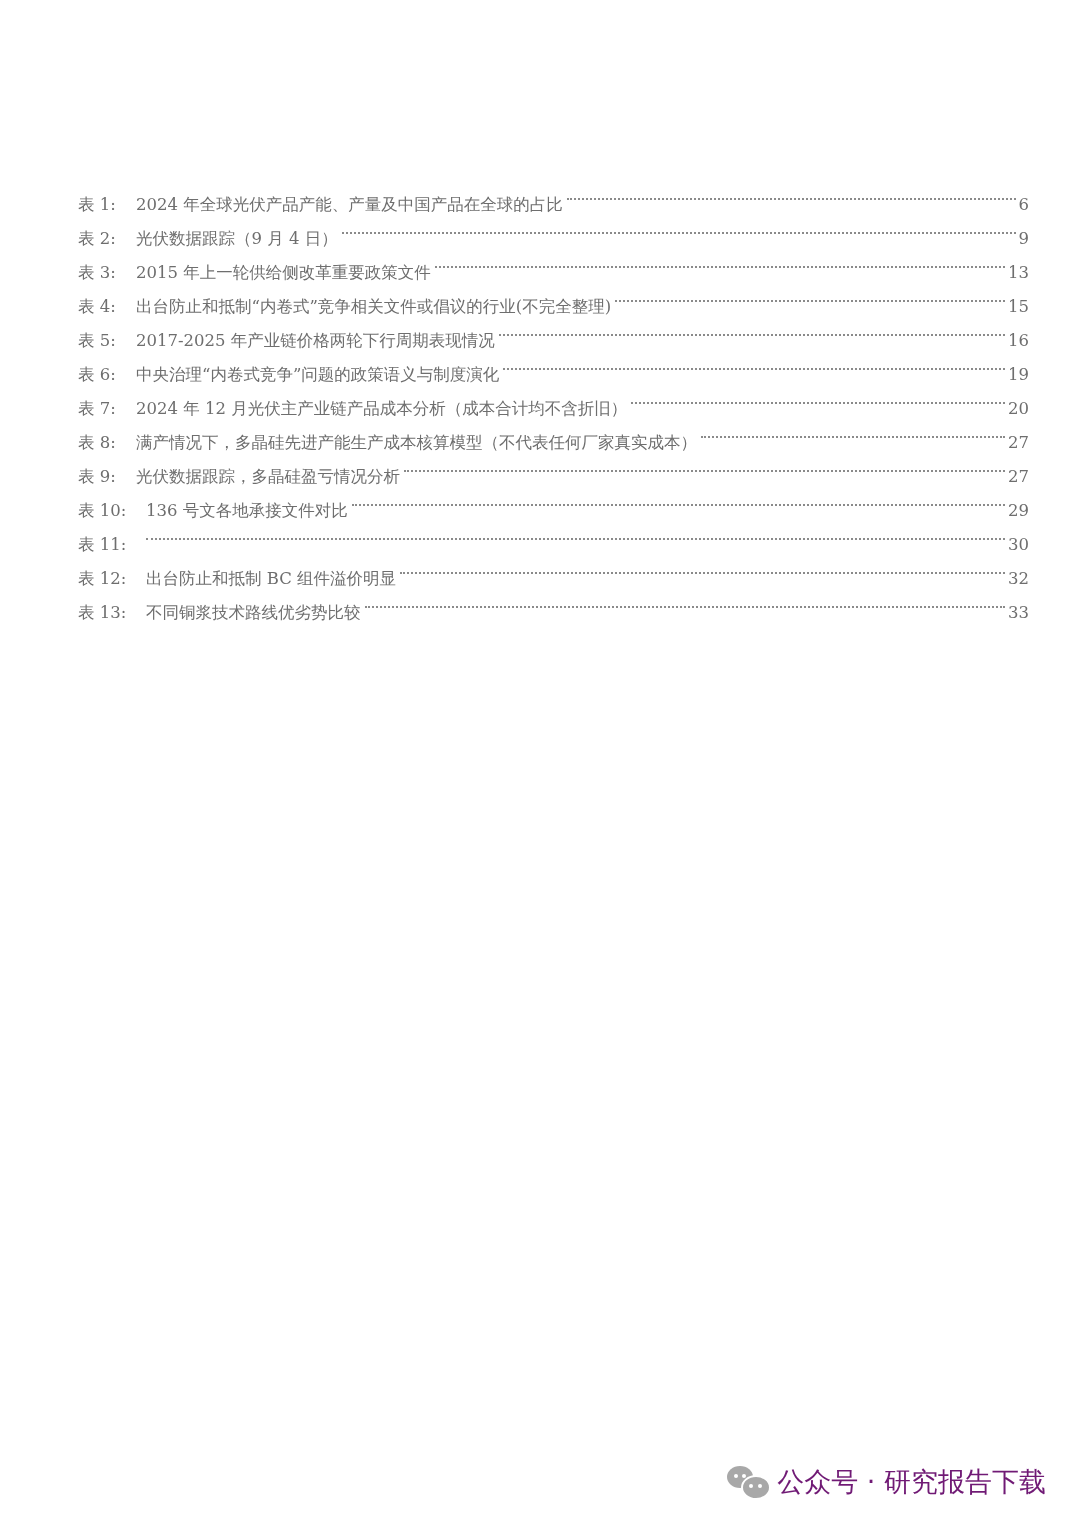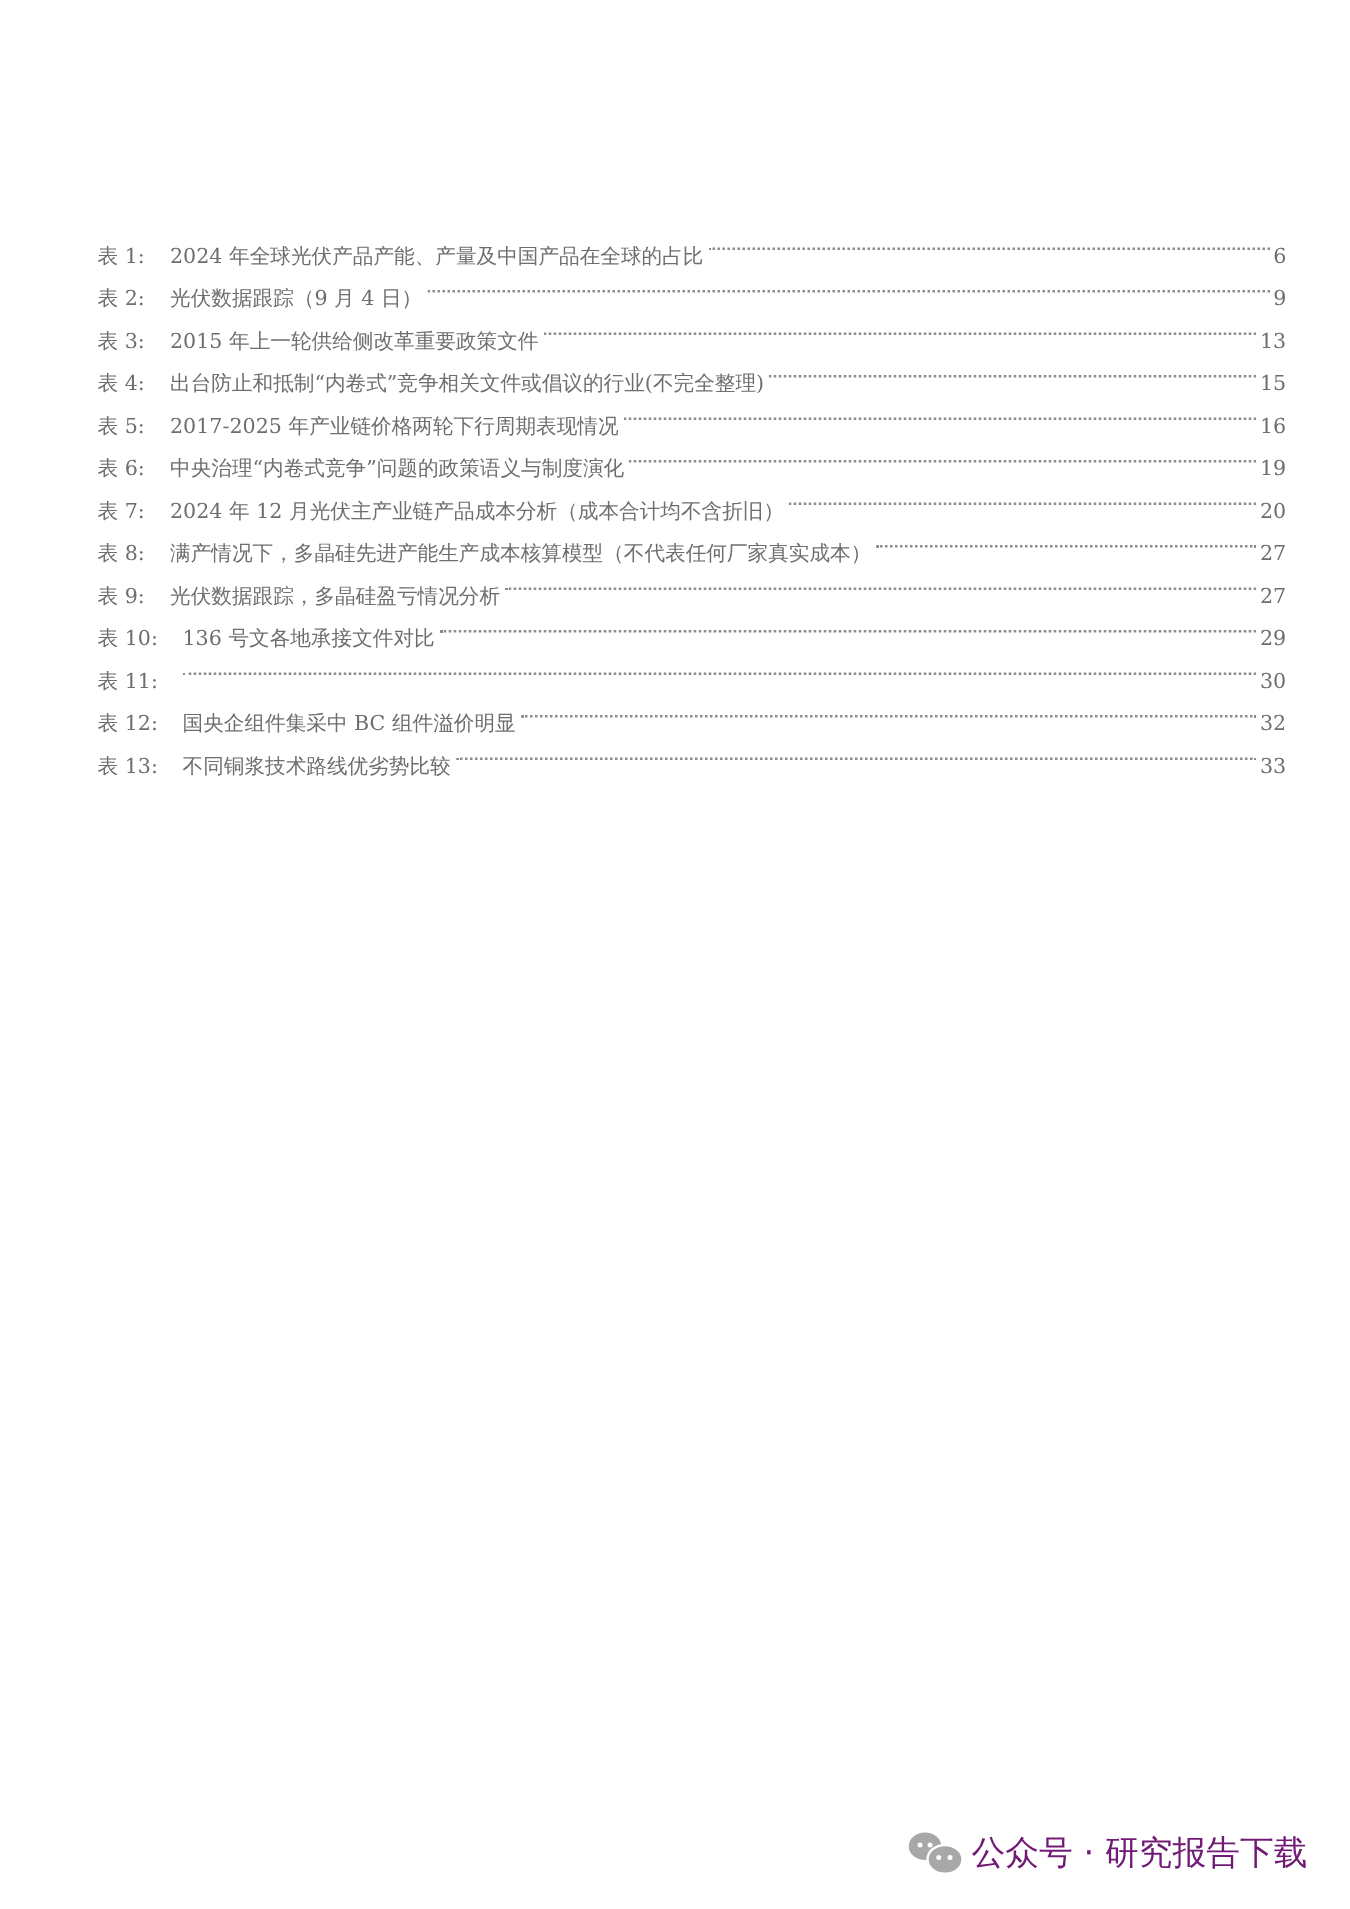--- a/index.html
+++ b/index.html
@@ -163,21 +163,21 @@
     <span class="toc-leader"></span>
     <span class="toc-page">29</span>
   </div>
   <div class="toc-row">
     <span class="toc-label wide">表 11:</span>
     <span class="toc-leader"></span>
     <span class="toc-page">30</span>
   </div>
   <div class="toc-row">
     <span class="toc-label wide">表 12:</span>
-    <span class="toc-title">国央企组件集采中 BC 组件溢价明显</span>
+    <span class="toc-title">出台防止和抵制 BC 组件溢价明显</span>
     <span class="toc-leader"></span>
     <span class="toc-page">32</span>
   </div>
   <div class="toc-row">
     <span class="toc-label wide">表 13:</span>
     <span class="toc-title">不同铜浆技术路线优劣势比较</span>
     <span class="toc-leader"></span>
     <span class="toc-page">33</span>
   </div>
 </div>

